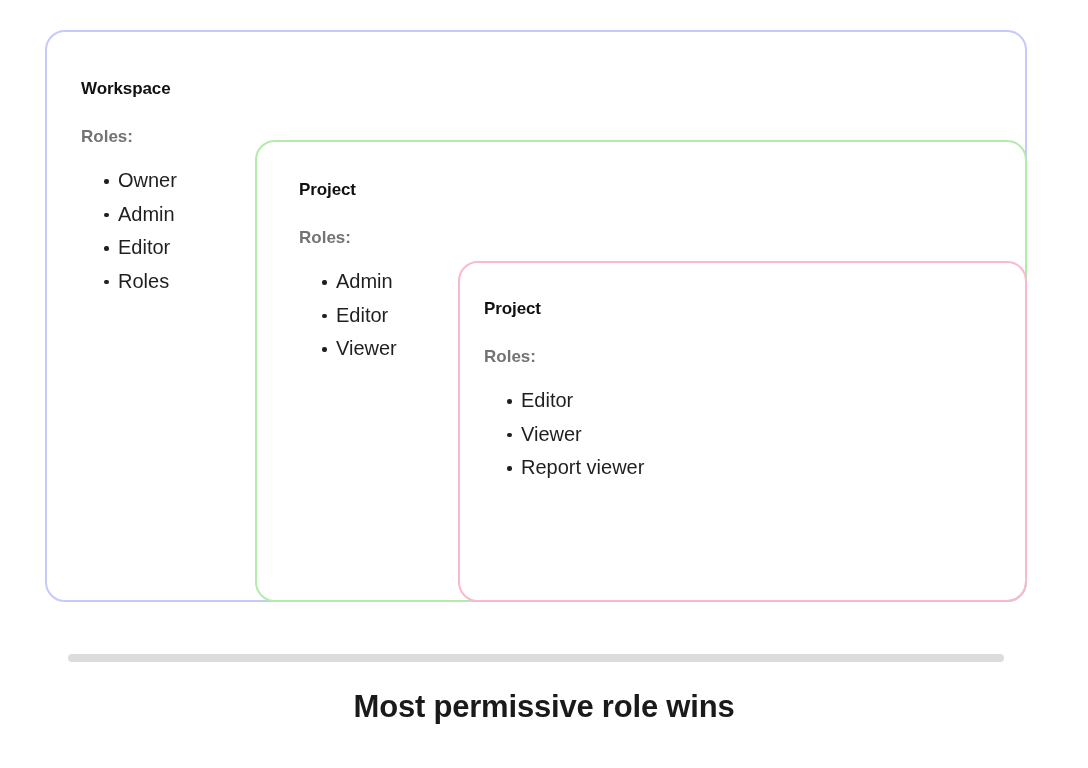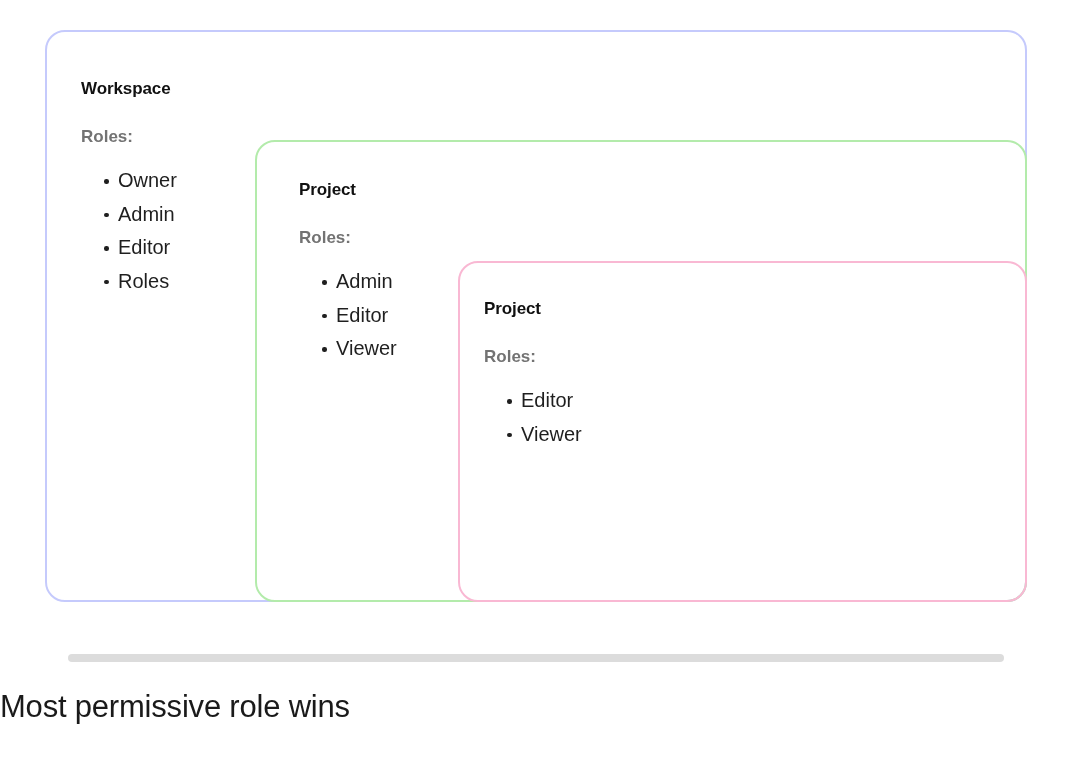--- a/index.html
+++ b/index.html
@@ -119,22 +119,23 @@
     background: #dcdcdc;
     border-radius: 4px;
     z-index: 4;
   }
 
   #caption {
     position: absolute;
     left: 0;
     top: 686px;
     width: 1088px;
+    text-align: center;
     font-size: 31px;
-    font-weight: normal;
+    font-weight: bold;
     line-height: 42px;
     color: #1a1a1a;
     letter-spacing: -0.2px;
     z-index: 4;
   }
 </style>
 </head>
 <body>
 
 <div id="diagram-stage">
@@ -192,20 +193,24 @@
     <div class="roles-label">Roles:</div>
     <ul class="roles-list">
       <li>
         <span class="bullet-dot"></span>
         <span>Editor</span>
       </li>
       <li>
         <span class="bullet-dot"></span>
         <span>Viewer</span>
       </li>
+      <li>
+        <span class="bullet-dot"></span>
+        <span>Report viewer</span>
+      </li>
     </ul>
   </div>
 
   <div id="divider-bar" style="background: rgb(220, 220, 220);"></div>
 
   <div id="caption">Most permissive role wins</div>
 
 </div>
 
 </body></html>

